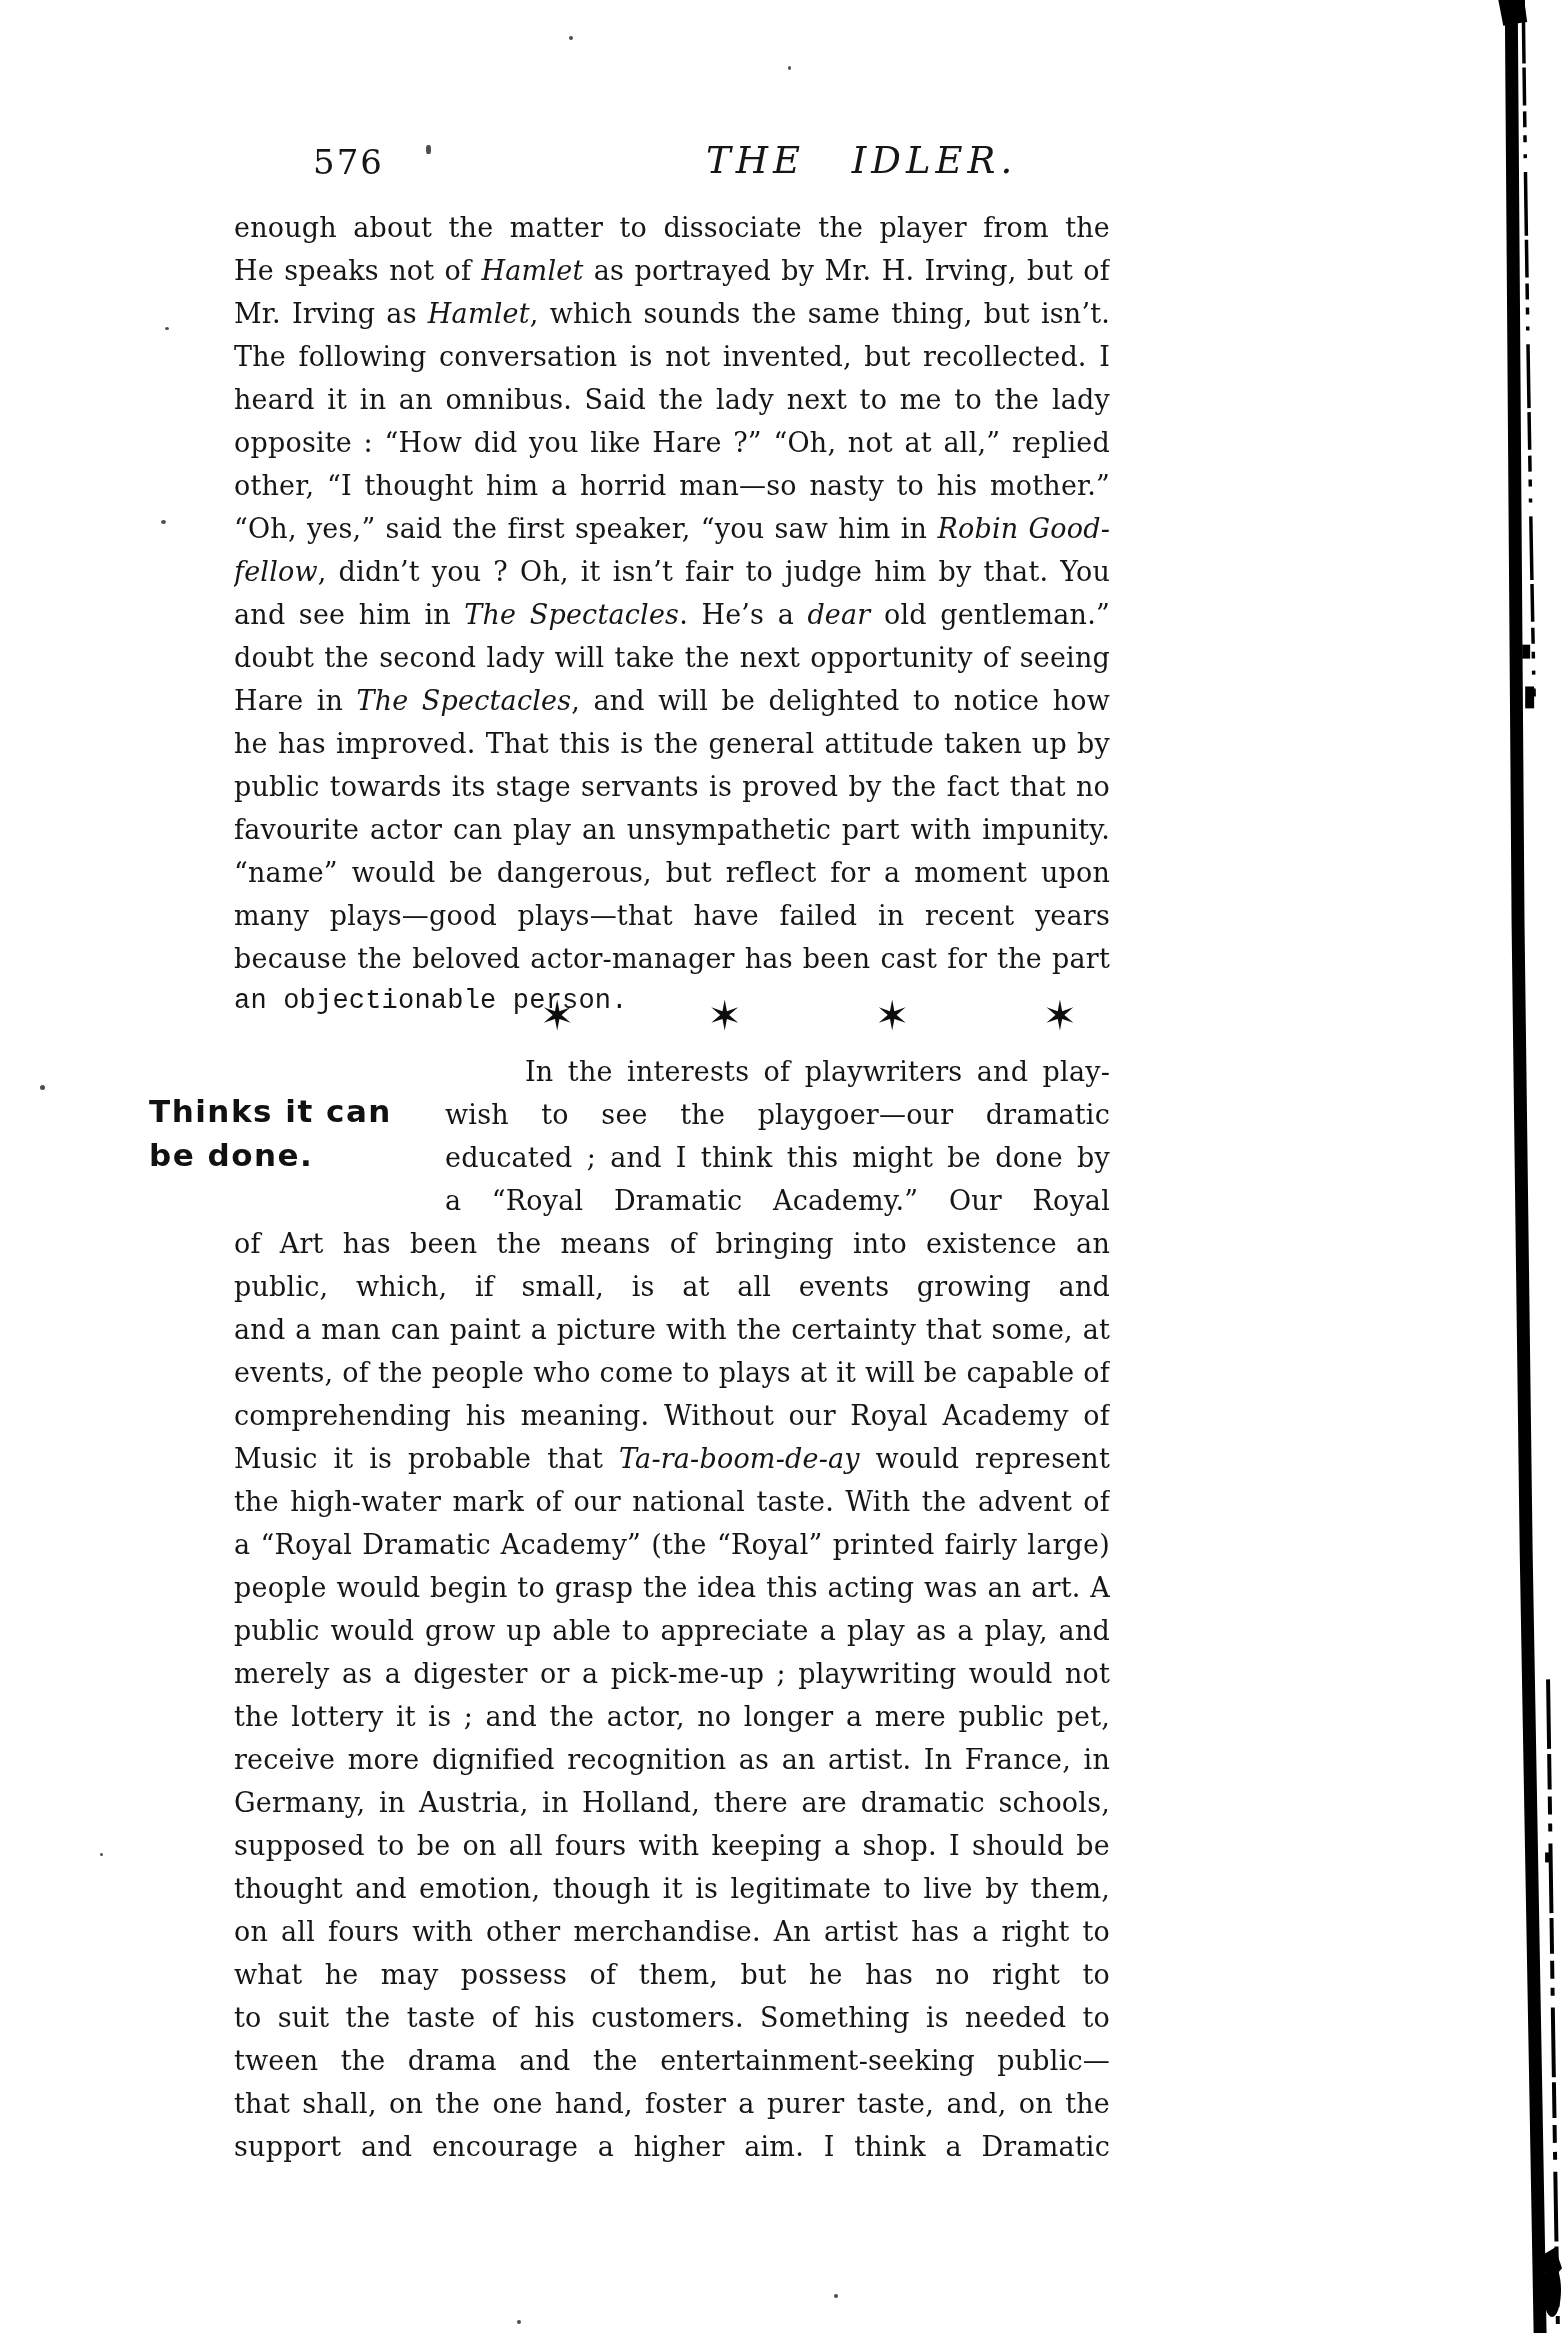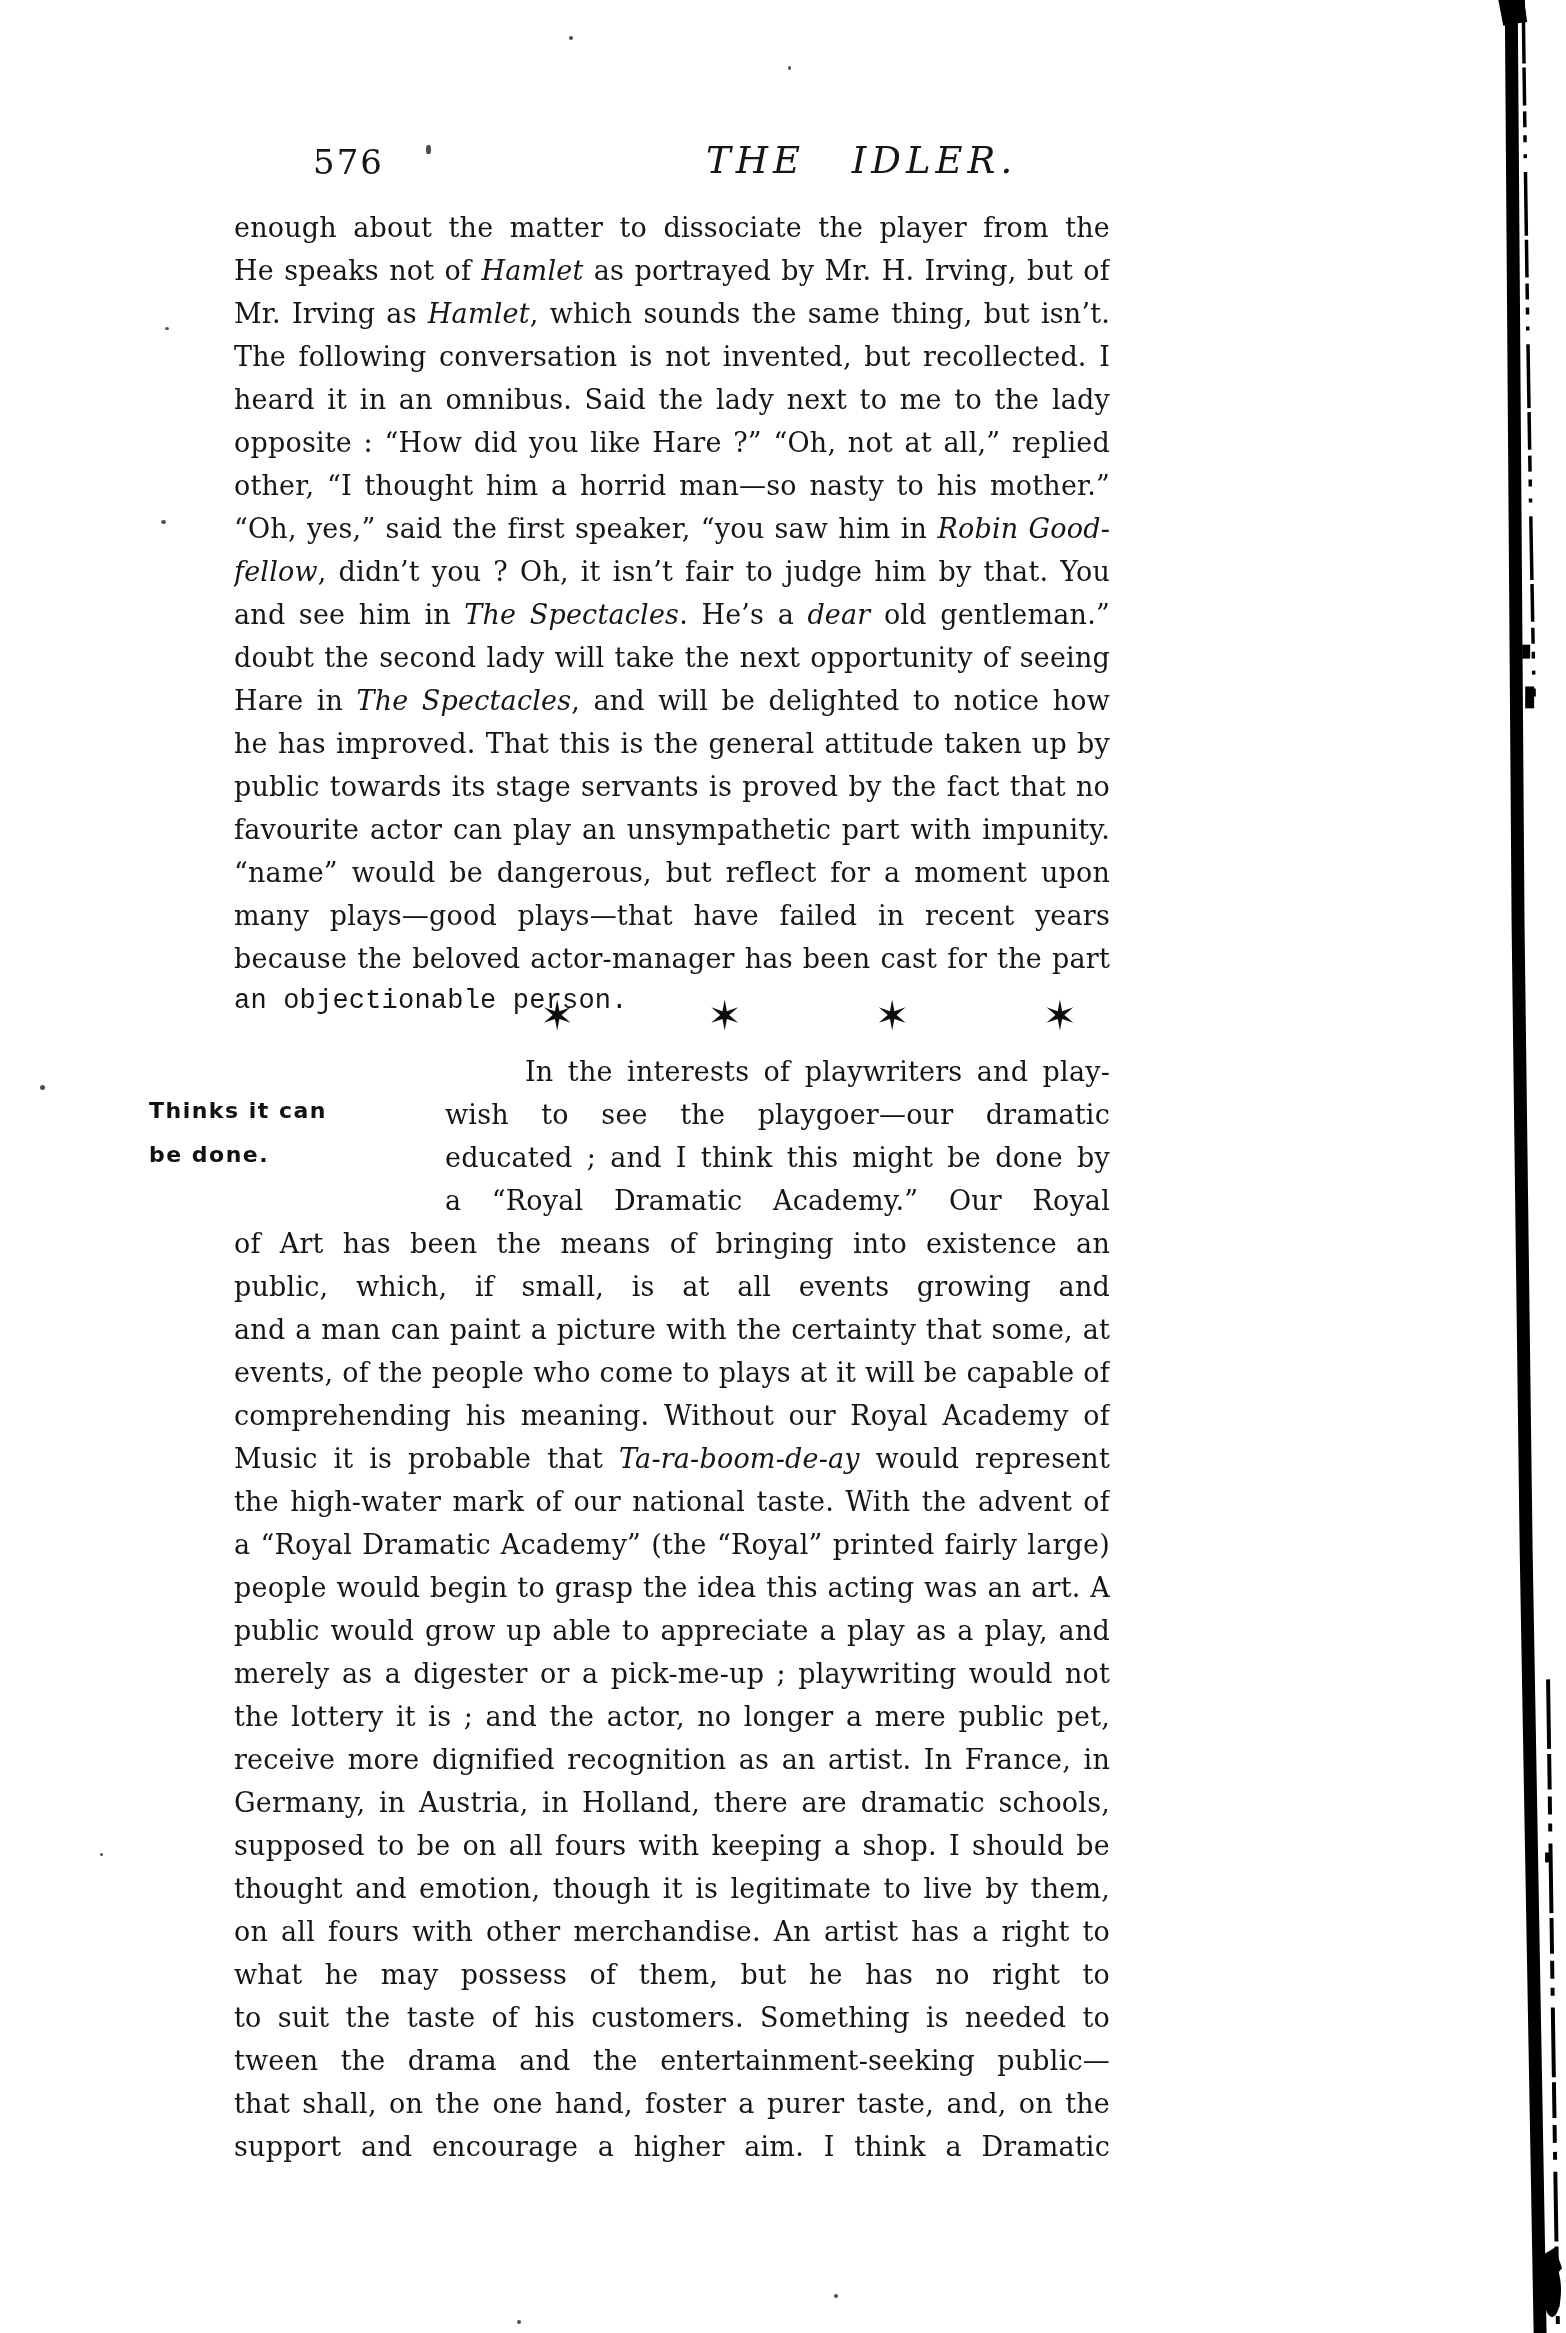--- a/index.html
+++ b/index.html
@@ -57,21 +57,21 @@
     font-size: 41px;
     line-height: 46px;
     color: #0d0d0d;
   }
   
   .note {
     position: absolute;
     left: 149px; top: 1089px;
     font-family: "DejaVu Sans", "Liberation Sans", sans-serif;
     font-weight: bold;
-    font-size: 22px;
+    font-size: 31px;
     line-height: 44px;
     letter-spacing: 1.5px;
     color: #111;
     white-space: nowrap;
   }
   
   .gutter { position: absolute; left: 0; top: 0; pointer-events: none; }
   .speck {
     position: absolute;
     background: #222;

